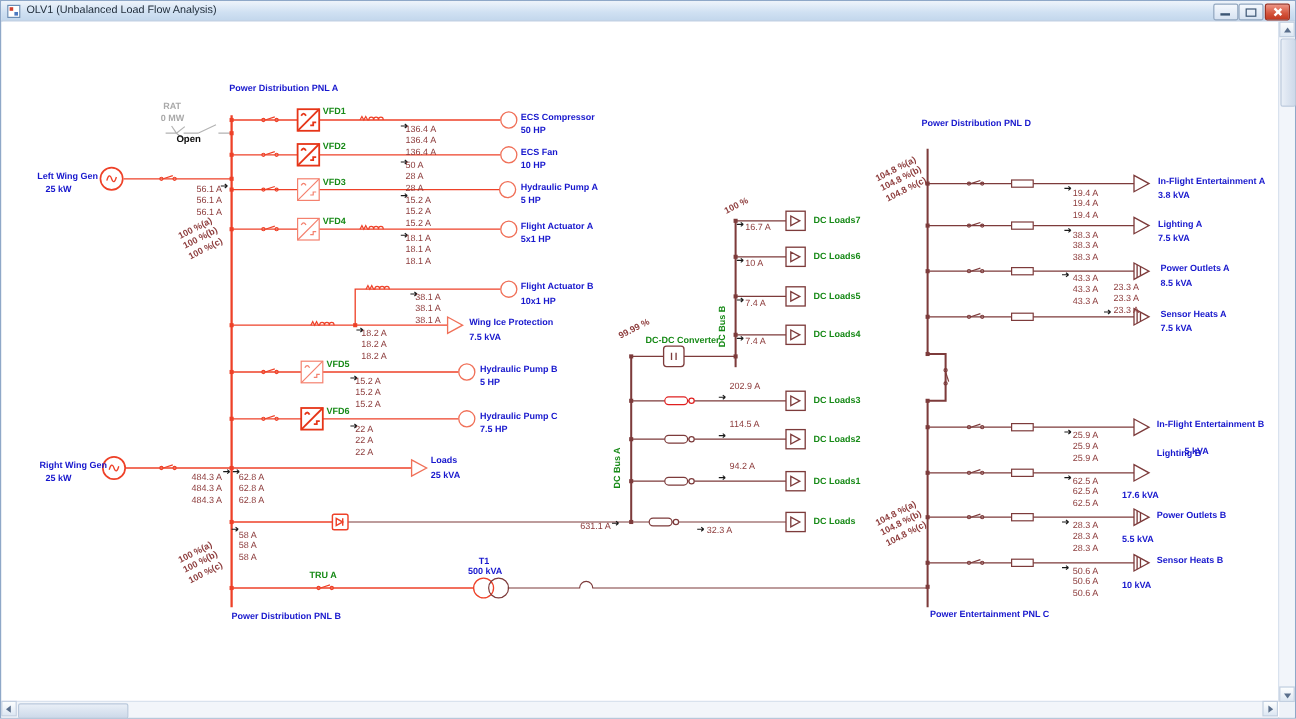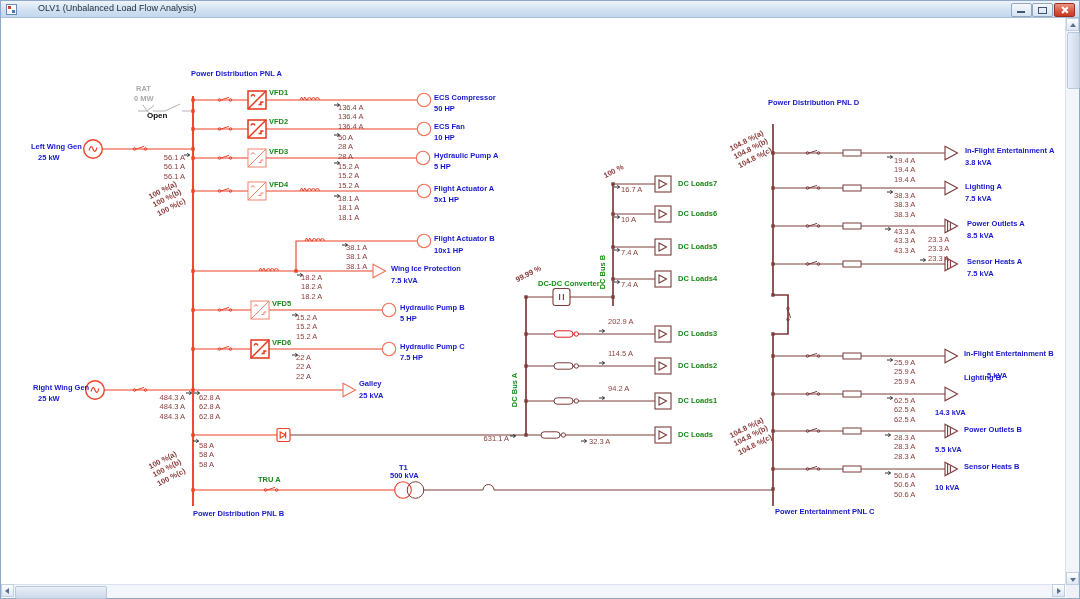--- a/index.html
+++ b/index.html
@@ -3,21 +3,21 @@
 <meta charset="utf-8">
 <style>
   html,body{margin:0;padding:0;background:#e8e8e8;font-family:"Liberation Sans",sans-serif;}
   #win{position:relative;width:1078px;height:597px;margin:0;background:#fff;border:1px solid #8fa8c8;}
   
   #titlebar{position:absolute;left:0;top:0;width:100%;height:16px;
     background:linear-gradient(#eef4fb,#cfe0f2 60%,#c3d7ec);border-bottom:1px solid #a9bfd9;}
   #appicon{position:absolute;left:5px;top:3px;width:9px;height:9px;background:#fff;border:1px solid #6a8cb4;}
   #appicon:before{content:"";position:absolute;left:1px;top:1px;width:3px;height:3px;background:#d04030;}
   #appicon:after{content:"";position:absolute;right:1px;bottom:1px;width:3px;height:3px;background:#4a78c0;}
-  #wtitle{position:absolute;left:21px;top:2px;font-size:9px;color:#1d2a38;margin-left:16px;}
+  #wtitle{position:absolute;left:21px;top:2px;font-size:9px;color:#1d2a38;}
   .wbtn{position:absolute;top:2px;width:19px;height:12px;border:1px solid #94a8c0;border-radius:2px;
     background:linear-gradient(#f4f8fd,#d7e3f2);}
   #btn-min{right:47px}#btn-max{right:26px}
   #btn-close{right:4px;background:linear-gradient(#ee9484,#d4553d 60%,#c43a22);border-color:#9c3020;}
   #btn-min i{position:absolute;left:5px;bottom:3px;width:8px;height:2px;background:#3c5674;}
   #btn-max i{position:absolute;left:5px;top:3px;width:7px;height:5px;border:1px solid #3c5674;}
   #btn-close i,#btn-close b{position:absolute;left:9px;top:2px;width:1.6px;height:8px;background:#fff;}
   #btn-close i{transform:rotate(45deg)}#btn-close b{transform:rotate(-45deg)}
   
   .sb{position:absolute;background:#f2f5fa;}
@@ -394,21 +394,21 @@
 15.2 A
 15.2 A</div>
 
   <div class="lb gr" style="left:271px;top:337px">VFD6</div>
   <div class="lb bl" style="left:399px;top:341px">Hydraulic Pump C</div>
   <div class="lb bl" style="left:399px;top:352px">7.5 HP</div>
   <div class="lb mv" style="left:295px;top:352px">22 A
 22 A
 22 A</div>
 
-  <div class="lb bl" style="left:358px;top:378px">Galley</div>
+  <div class="lb bl" style="left:358px;top:378px">Loads</div>
   <div class="lb bl" style="left:358px;top:390px">25 kVA</div>
   <div class="lb mv" style="left:198px;top:392px">62.8 A
 62.8 A
 62.8 A</div>
 
   <div class="lb mv" style="left:198px;top:440px">58 A
 58 A
 58 A</div>
   <div class="lb mv tar" style="left:466px;top:433px;width:42px">631.1 A</div>
   <div class="lb mv" style="left:588px;top:436px">32.3 A</div>
@@ -470,21 +470,21 @@
   <div class="lb mv rot" style="left:727px;top:431px">104.8 %(a)
 104.8 %(b)
 104.8 %(c)</div>
   <div class="lb bl" style="left:963px;top:348px">In-Flight Entertainment B</div>
   <div class="lb bl" style="left:986px;top:370px">5 kVA</div>
   <div class="lb mv" style="left:893px;top:357px">25.9 A
 25.9 A
 25.9 A</div>
 
   <div class="lb bl" style="left:963px;top:372px">Lighting B</div>
-  <div class="lb bl" style="left:934px;top:407px">14.3 kVA</div>
+  <div class="lb bl" style="left:934px;top:407px">17.6 kVA</div>
   <div class="lb mv" style="left:893px;top:395px">62.5 A
 62.5 A
 62.5 A</div>
 
   <div class="lb bl" style="left:963px;top:424px">Power Outlets B</div>
   <div class="lb bl" style="left:934px;top:444px">5.5 kVA</div>
   <div class="lb mv" style="left:893px;top:432px">28.3 A
 28.3 A
 28.3 A</div>
 

